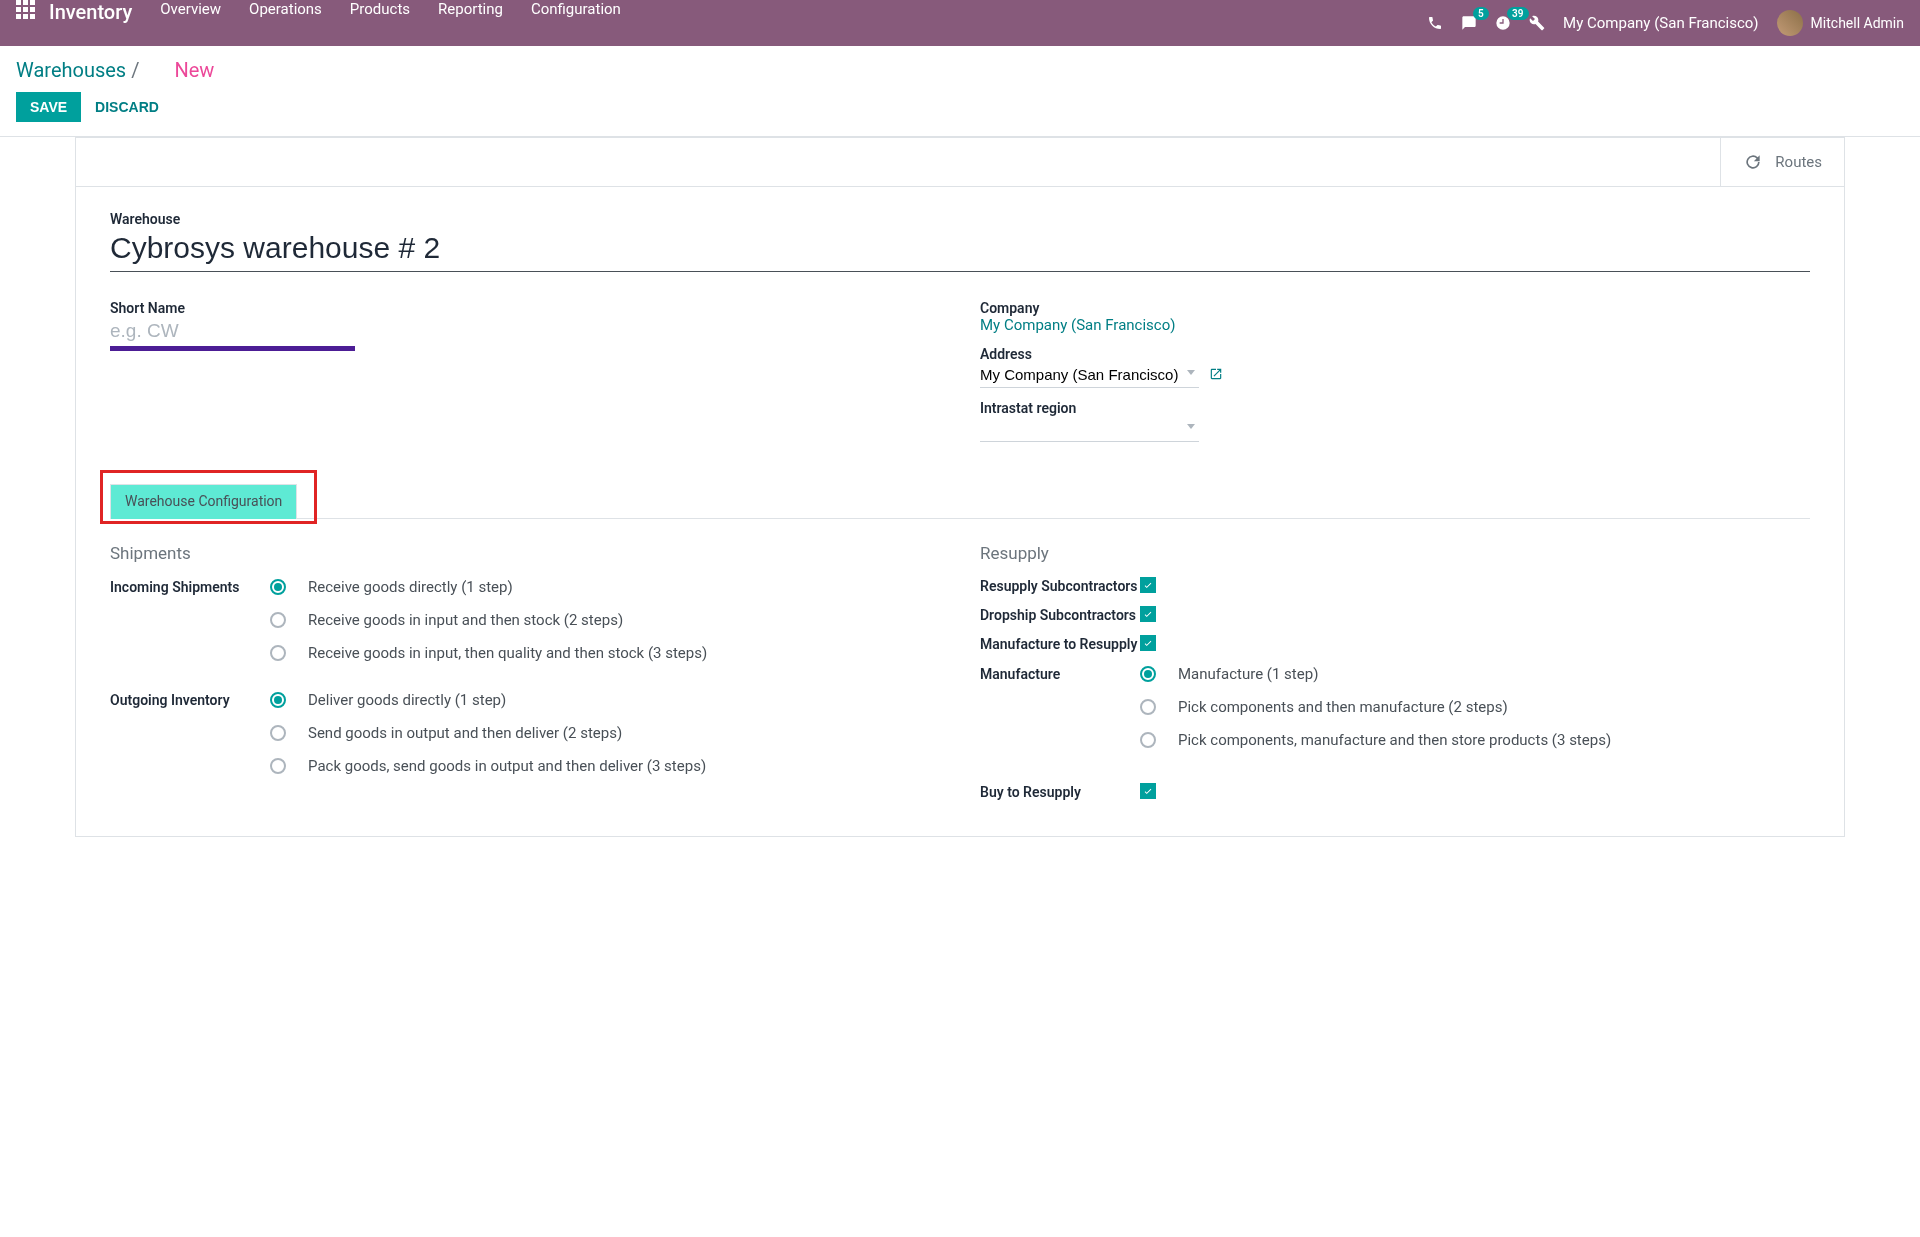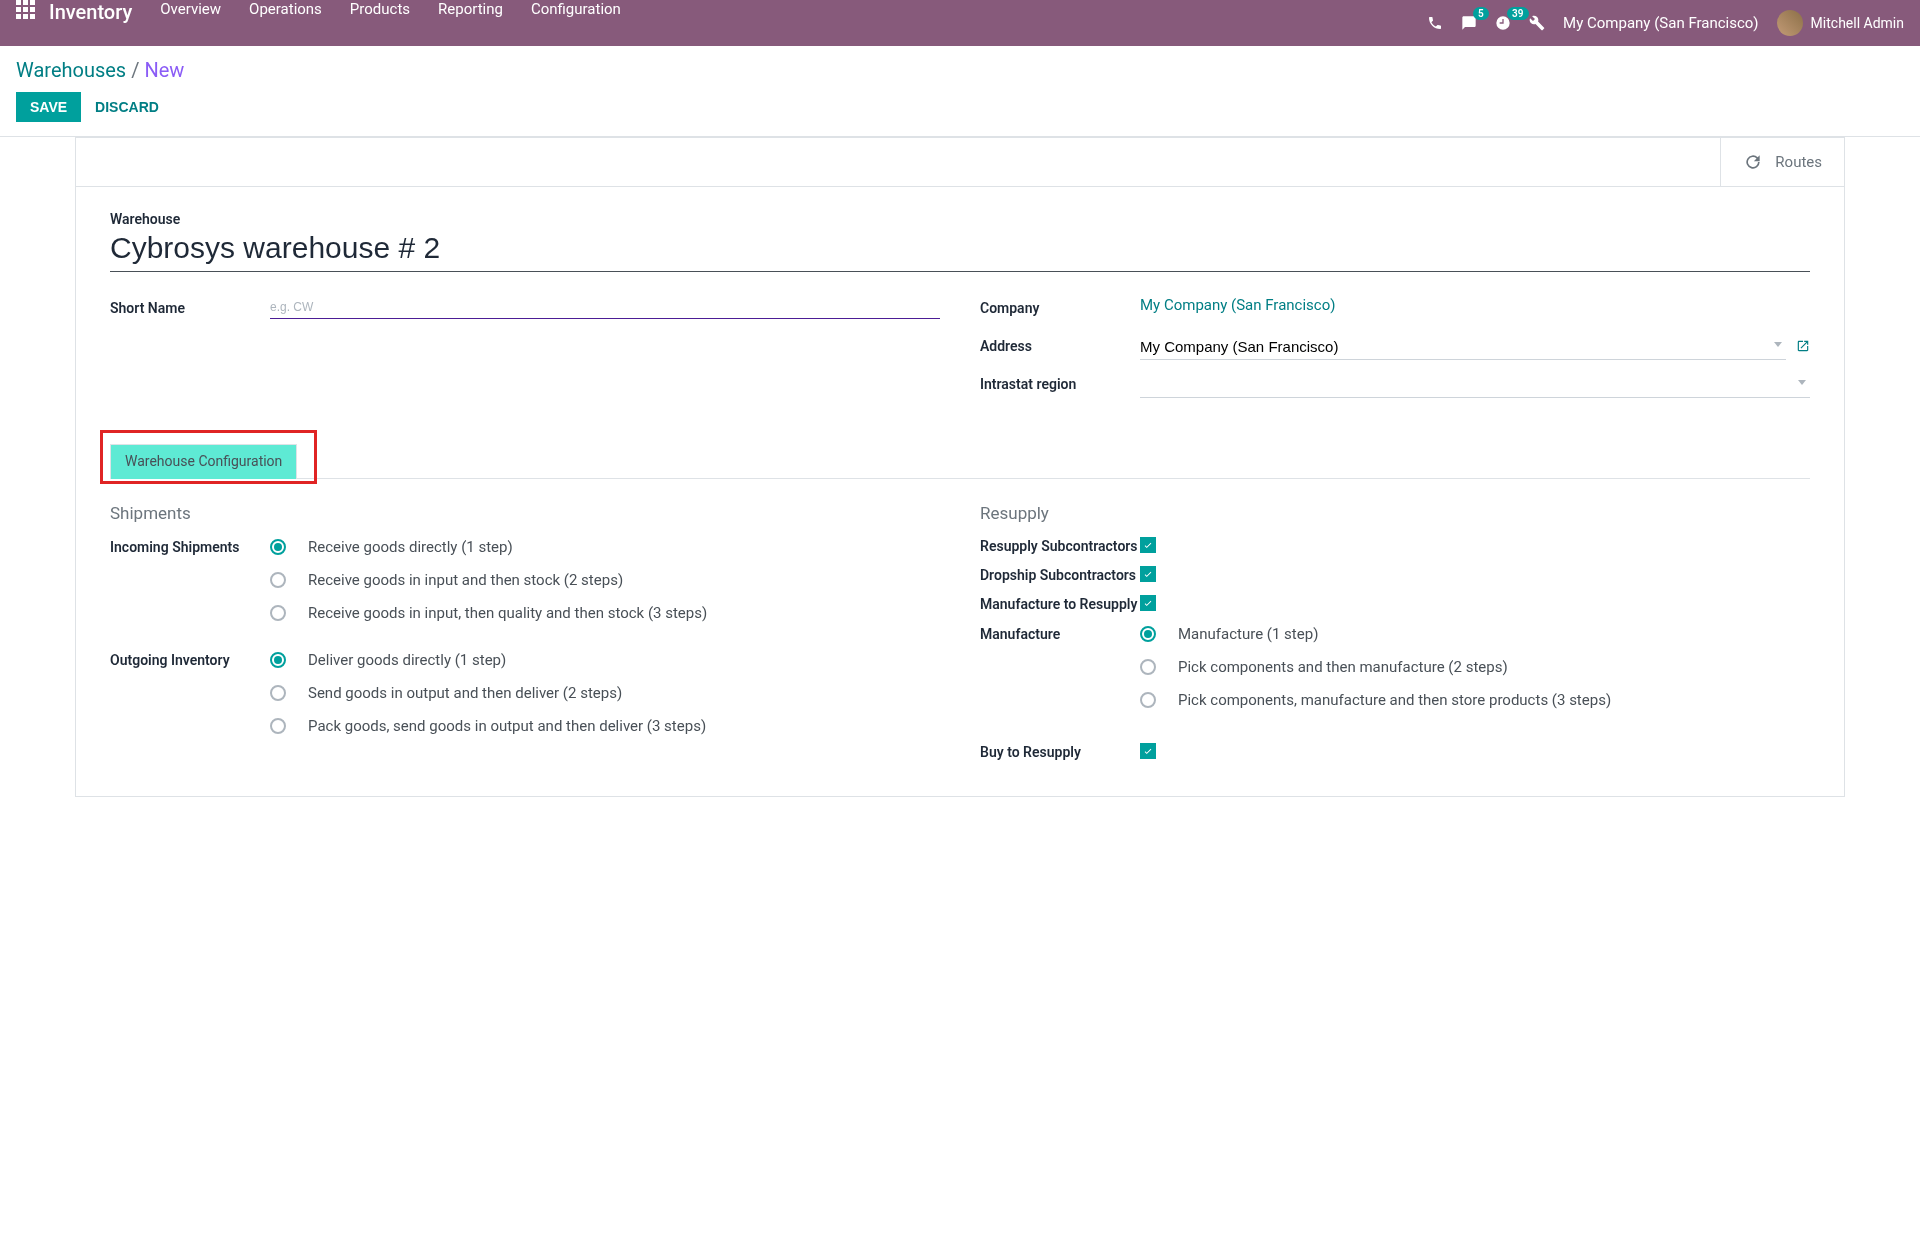--- a/index.html
+++ b/index.html
@@ -16,43 +16,43 @@
 .nav-icon { position: relative; cursor: pointer; display: flex; align-items: center; }
 .badge { position: absolute; top: -8px; left: 12px; background: #00A09D; color: #fff; font-size: 10px; font-weight: 600; padding: 1px 5px; border-radius: 8px; }
 .company-name { font-size: 15px; }
 .avatar { width: 26px; height: 26px; border-radius: 50%; background: linear-gradient(45deg, #c39b77, #8b6f47); display: inline-block; }
 .user-area { display: flex; align-items: center; gap: 8px; cursor: pointer; }
 
 
 .control-bar { padding: 12px 16px 0 16px; }
 .breadcrumb { font-size: 20px; color: #017E84; margin-bottom: 10px; }
 .breadcrumb .sep { color: #6c757d; }
-.breadcrumb .active { color: #8b5cf6; }
+.breadcrumb .active { color: #ec4899; margin-left: 30px; }
 .buttons-row { display: flex; gap: 14px; align-items: center; margin-bottom: 14px; }
 .btn-save { background: #00A09D; color: #fff; border: none; padding: 7px 14px; font-size: 14px; font-weight: 600; cursor: pointer; }
 .btn-discard { background: transparent; color: #017E84; border: none; font-size: 14px; font-weight: 600; cursor: pointer; }
 .hr-sep { border: none; border-top: 1px solid #dee2e6; }
 
 
 .form-wrap { padding: 0 75px 40px 75px; }
 .sheet { border: 1px solid #dee2e6; background: #fff; }
 .button-box { display: flex; justify-content: flex-end; border-bottom: 1px solid #dee2e6; }
 .stat-btn { border-left: 1px solid #dee2e6; padding: 14px 22px; display: flex; align-items: center; gap: 12px; color: #6c757d; font-size: 15px; cursor: pointer; }
 .stat-btn svg { width: 20px; height: 20px; fill: #6c757d; }
 
 .form-body { padding: 24px 34px; }
 .field-label-top { font-size: 14px; font-weight: 600; color: #1f2937; margin-bottom: 2px; }
 .title-input { width: 100%; border: none; border-bottom: 1px solid #495057; font-size: 30px; font-weight: 400; padding: 2px 0 6px 0; outline: none; color: #1f2937; }
 
 .two-col { display: flex; gap: 40px; margin-top: 24px; }
 .col { flex: 1; }
-.field-row { display: flex; align-items: flex-start; margin-bottom: 8px; min-height: 30px; }
+.field-row { display: flex; align-items: flex-start; margin-bottom: 8px; min-height: 30px; flex-direction: column; }
 .field-label { width: 160px; font-weight: 600; font-size: 14px; padding-top: 4px; }
 .field-value { flex: 1; position: relative; }
-.text-input { width: 100%; border: none; border-bottom: 1px solid #4c1d95; padding: 4px 0; font-size: 12px; outline: none; }
+.text-input { width: 100%; border: none; border-bottom: 5px solid #4c1d95; padding: 4px 0; font-size: 19px; outline: none; }
 .text-input::placeholder { color: #adb5bd; }
 .link-val { color: #017E84; font-size: 15px; }
 .m2o-input { width: 100%; border: none; border-bottom: 1px solid #ced4da; padding: 4px 20px 4px 0; font-size: 15px; outline: none; }
 .caret-down { position: absolute; right: 4px; top: 8px; width: 0; height: 0; border-left: 4px solid transparent; border-right: 4px solid transparent; border-top: 5px solid #adb5bd; }
 .ext-link { margin-left: 10px; color: #017E84; cursor: pointer; }
 
 
 .tabs-area { margin-top: 34px; position: relative; }
 .red-highlight { position: absolute; border: 3px solid #e02424; left: -10px; top: -14px; width: 217px; height: 54px; pointer-events: none; z-index: 5; }
 .tabs { display: flex; border-bottom: 1px solid #dee2e6; }

